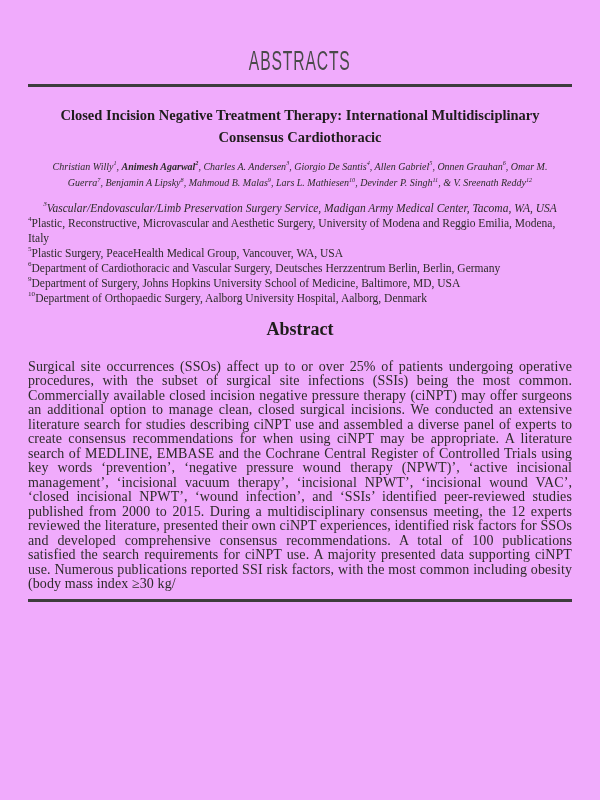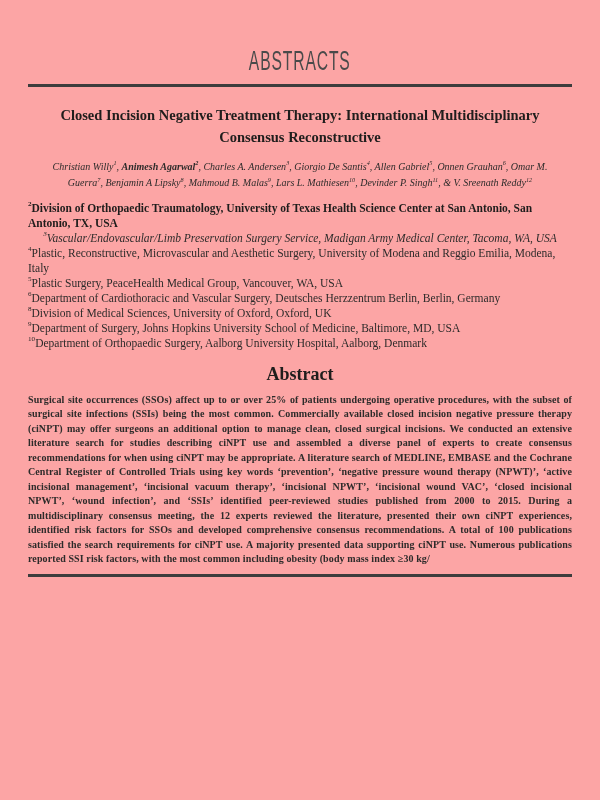--- a/index.html
+++ b/index.html
@@ -7,21 +7,21 @@
   body {
     width: 600px; height: 800px;
     background: #f1f1ef;
     font-family: "Liberation Serif", serif;
     color: #2d2b2a;
     overflow: hidden;
   }
   .page {
     width: 600px; height: 800px;
     padding: 0 28px;
-    background: #fca5a5;
+    background: #f0abfc;
   }
   .page-header {
     padding-top: 46px;
     text-align: center;
     height: 84px;
   }
   .condensed {
     display: inline-block;
     font-family: "Liberation Sans", sans-serif;
     font-size: 27px;
@@ -73,53 +73,50 @@
   .affiliation.bold { font-weight: bold; color: #1f1d1c; }
   .affiliation.italic-center { font-style: italic; text-align: center; }
   h2.abstract-heading {
     margin: 13px 0 0;
     font-size: 18px;
     font-weight: bold;
     color: #1f1d1c;
     text-align: center;
   }
   .abstract-text {
-    margin: 8px 0 0;
-    font-size: 10px;
+    margin: 20px 0 0;
+    font-size: 14px;
     line-height: 14.5px;
     text-align: justify;
     letter-spacing: 0.1px;
-    font-weight: bold;
   }
 </style>
 </head>
 <body>
 
 <div class="page">
 
   <div class="page-header">
     <span class="condensed">ABSTRACTS</span>
   </div>
 
   <hr class="rule top">
 
   <h1 class="article-title">
     <span>Closed Incision Negative Treatment Therapy: International Multidisciplinary</span>
-    <span>Consensus Reconstructive</span>
+    <span>Consensus Cardiothoracic</span>
   </h1>
 
   <p class="authors"><span class="author">Christian Willy<sup>1</sup></span>, <span class="author bold">Animesh Agarwal<sup>2</sup></span>, <span class="author">Charles A. Andersen<sup>3</sup></span>, <span class="author">Giorgio De Santis<sup>4</sup></span>, <span class="author">Allen Gabriel<sup>5</sup></span>, <span class="author">Onnen Grauhan<sup>6</sup></span>, <span class="author">Omar M. Guerra<sup>7</sup></span>, <span class="author">Benjamin A Lipsky<sup>8</sup></span>, <span class="author">Mahmoud B. Malas<sup>9</sup></span>, <span class="author">Lars L. Mathiesen<sup>10</sup></span>, <span class="author">Devinder P. Singh<sup>11</sup></span>, <span class="author">&amp; V. Sreenath Reddy<sup>12</sup></span></p>
 
   <div class="affiliations">
-      <div class="affiliation bold"><sup>2</sup>Division of Orthopaedic Traumatology, University of Texas Health Science Center at San Antonio, San Antonio, TX, USA</div>
       <div class="affiliation italic-center"><sup>3</sup>Vascular/Endovascular/Limb Preservation Surgery Service, Madigan Army Medical Center, Tacoma, WA, USA</div>
       <div class="affiliation normal"><sup>4</sup>Plastic, Reconstructive, Microvascular and Aesthetic Surgery, University of Modena and Reggio Emilia, Modena, Italy</div>
       <div class="affiliation normal"><sup>5</sup>Plastic Surgery, PeaceHealth Medical Group, Vancouver, WA, USA</div>
       <div class="affiliation normal"><sup>6</sup>Department of Cardiothoracic and Vascular Surgery, Deutsches Herzzentrum Berlin, Berlin, Germany</div>
-      <div class="affiliation normal"><sup>8</sup>Division of Medical Sciences, University of Oxford, Oxford, UK</div>
       <div class="affiliation normal"><sup>9</sup>Department of Surgery, Johns Hopkins University School of Medicine, Baltimore, MD, USA</div>
       <div class="affiliation normal"><sup>10</sup>Department of Orthopaedic Surgery, Aalborg University Hospital, Aalborg, Denmark</div>
     </div>
 
   <h2 class="abstract-heading">Abstract</h2>
 
   <p class="abstract-text">Surgical site occurrences (SSOs) affect up to or over 25% of patients undergoing operative procedures, with the subset of surgical site infections (SSIs) being the most common. Commercially available closed incision negative pressure therapy (ciNPT) may offer surgeons an additional option to manage clean, closed surgical incisions. We conducted an extensive literature search for studies describing ciNPT use and assembled a diverse panel of experts to create consensus recommendations for when using ciNPT may be appropriate. A literature search of MEDLINE, EMBASE and the Cochrane Central Register of Controlled Trials using key words ‘prevention’, ‘negative pressure wound therapy (NPWT)’, ‘active incisional management’, ‘incisional vacuum therapy’, ‘incisional NPWT’, ‘incisional wound VAC’, ‘closed incisional NPWT’, ‘wound infection’, and ‘SSIs’ identified peer-reviewed studies published from 2000 to 2015. During a multidisciplinary consensus meeting, the 12 experts reviewed the literature, presented their own ciNPT experiences, identified risk factors for SSOs and developed comprehensive consensus recommendations. A total of 100 publications satisfied the search requirements for ciNPT use. A majority presented data supporting ciNPT use. Numerous publications reported SSI risk factors, with the most common including obesity (body mass index ≥30 kg/</p>
 
   <hr class="rule bottom">
 

